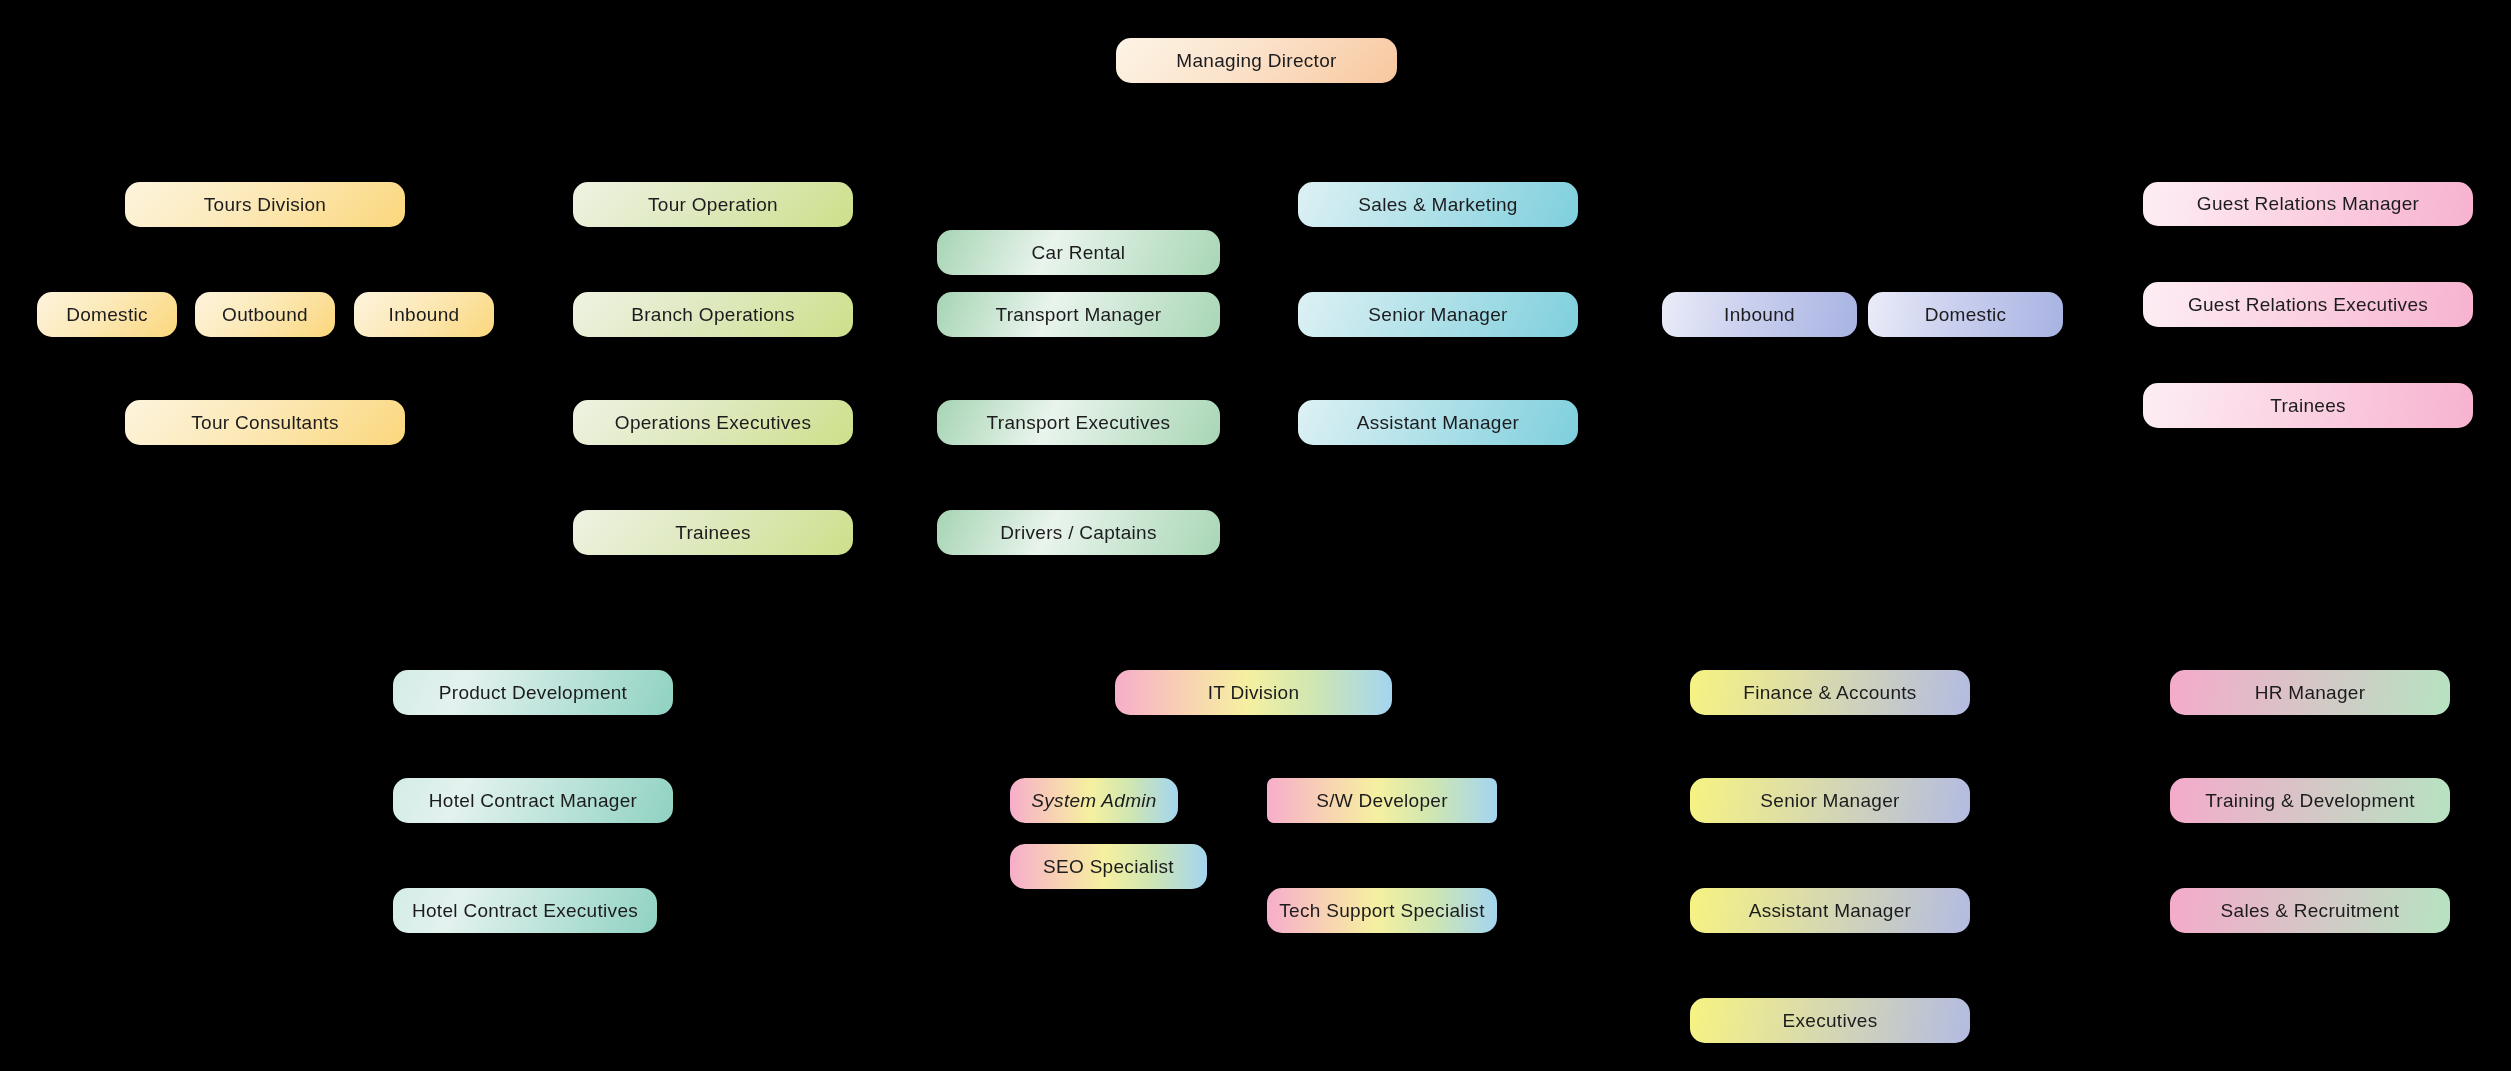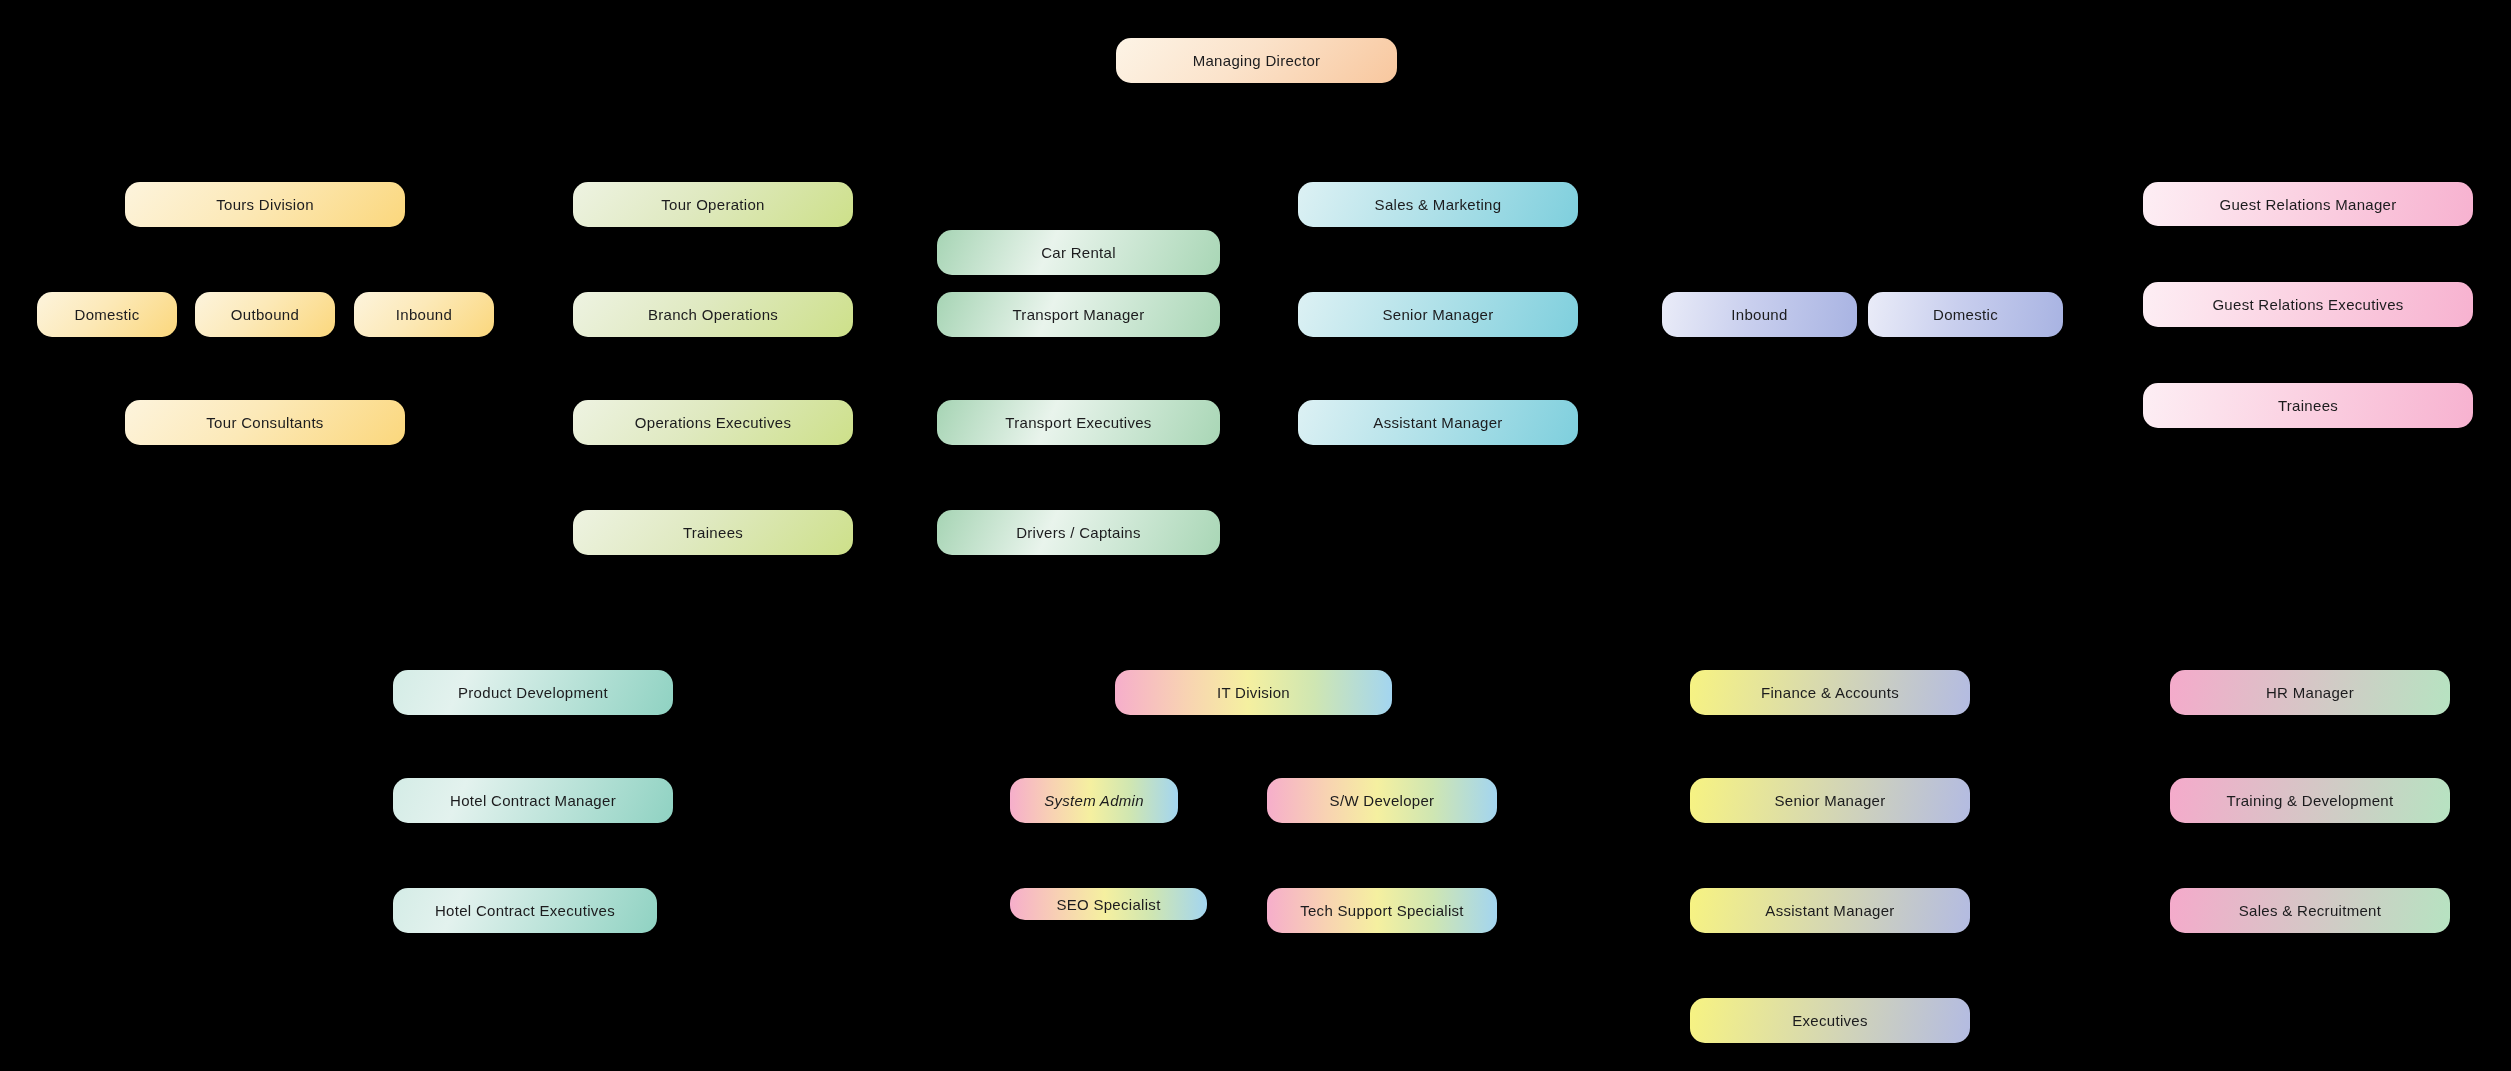--- a/index.html
+++ b/index.html
@@ -19,21 +19,21 @@
     width: 2511px;
     height: 1071px;
     background: #000000;
   }
   .node {
     position: absolute;
     display: flex;
     align-items: center;
     justify-content: center;
     border-radius: 15px;
-    font-size: 15px;
+    font-size: 19px;
     font-weight: 500;
     letter-spacing: 0.3px;
     color: #1c1c1e;
     white-space: nowrap;
     box-sizing: border-box;
     padding: 0 10px;
   }
 </style>
 </head>
 <body>
@@ -59,22 +59,22 @@
     <div class="node" style="left: 1662px; top: 292px; width: 195px; height: 45px; background: linear-gradient(100deg, rgb(234, 236, 248) 0%, rgb(201, 207, 238) 45%, rgb(168, 179, 226) 100%); color: rgb(28, 28, 30);">Inbound</div>
     <div class="node" style="left: 1868px; top: 292px; width: 195px; height: 45px; background: linear-gradient(100deg, rgb(234, 236, 248) 0%, rgb(201, 207, 238) 45%, rgb(168, 179, 226) 100%); color: rgb(28, 28, 30);">Domestic</div>
     <div class="node" style="left: 2143px; top: 182px; width: 330px; height: 44px; background: linear-gradient(100deg, rgb(253, 238, 244) 0%, rgb(251, 211, 227) 45%, rgb(247, 178, 208) 100%); color: rgb(28, 28, 30);">Guest Relations Manager</div>
     <div class="node" style="left: 2143px; top: 282px; width: 330px; height: 45px; background: linear-gradient(100deg, rgb(253, 238, 244) 0%, rgb(251, 211, 227) 45%, rgb(247, 178, 208) 100%); color: rgb(28, 28, 30);">Guest Relations Executives</div>
     <div class="node" style="left: 2143px; top: 383px; width: 330px; height: 45px; background: linear-gradient(100deg, rgb(253, 238, 244) 0%, rgb(251, 211, 227) 45%, rgb(247, 178, 208) 100%); color: rgb(28, 28, 30);">Trainees</div>
     <div class="node" style="left: 393px; top: 670px; width: 280px; height: 45px; background: linear-gradient(115deg, rgb(212, 236, 230) 0%, rgb(227, 242, 238) 25%, rgb(143, 210, 194) 100%); color: rgb(28, 28, 30);">Product Development</div>
     <div class="node" style="left: 393px; top: 778px; width: 280px; height: 45px; background: linear-gradient(115deg, rgb(212, 236, 230) 0%, rgb(227, 242, 238) 25%, rgb(143, 210, 194) 100%); color: rgb(28, 28, 30);">Hotel Contract Manager</div>
     <div class="node" style="left: 393px; top: 888px; width: 264px; height: 45px; background: linear-gradient(115deg, rgb(212, 236, 230) 0%, rgb(227, 242, 238) 25%, rgb(143, 210, 194) 100%); color: rgb(28, 28, 30);">Hotel Contract Executives</div>
     <div class="node" style="left: 1115px; top: 670px; width: 277px; height: 45px; background: linear-gradient(90deg, rgb(246, 174, 203) 0%, rgb(248, 211, 178) 26%, rgb(245, 240, 160) 48%, rgb(207, 230, 178) 72%, rgb(163, 213, 240) 100%); color: rgb(28, 28, 30);">IT Division</div>
     <div class="node" style="left: 1010px; top: 778px; width: 168px; height: 45px; background: linear-gradient(90deg, rgb(246, 174, 203) 0%, rgb(248, 211, 178) 26%, rgb(245, 240, 160) 48%, rgb(207, 230, 178) 72%, rgb(163, 213, 240) 100%); color: rgb(28, 28, 30); font-style: italic;">System Admin</div>
-    <div class="node" style="left: 1267px; top: 778px; width: 230px; height: 45px; background: linear-gradient(90deg, rgb(246, 174, 203) 0%, rgb(248, 211, 178) 26%, rgb(245, 240, 160) 48%, rgb(207, 230, 178) 72%, rgb(163, 213, 240) 100%); color: rgb(28, 28, 30);">S/W Developer</div>
-    <div class="node" style="left: 1010px; top: 888px; width: 197px; height: 32px; background: linear-gradient(90deg, rgb(246, 174, 203) 0%, rgb(248, 211, 178) 26%, rgb(245, 240, 160) 48%, rgb(207, 230, 178) 72%, rgb(163, 213, 240) 100%); color: rgb(28, 28, 30);">SEO Specialist</div>
+    <div class="node" style="left: 1267px; top: 778px; width: 230px; height: 45px; background: linear-gradient(90deg, rgb(246, 174, 203) 0%, rgb(248, 211, 178) 26%, rgb(245, 240, 160) 48%, rgb(207, 230, 178) 72%, rgb(163, 213, 240) 100%); color: rgb(28, 28, 30); border-radius: 7px;">S/W Developer</div>
+    <div class="node" style="left: 1010px; top: 844px; width: 197px; height: 45px; background: linear-gradient(90deg, rgb(246, 174, 203) 0%, rgb(248, 211, 178) 26%, rgb(245, 240, 160) 48%, rgb(207, 230, 178) 72%, rgb(163, 213, 240) 100%); color: rgb(28, 28, 30);">SEO Specialist</div>
     <div class="node" style="left: 1267px; top: 888px; width: 230px; height: 45px; background: linear-gradient(90deg, rgb(246, 174, 203) 0%, rgb(248, 211, 178) 26%, rgb(245, 240, 160) 48%, rgb(207, 230, 178) 72%, rgb(163, 213, 240) 100%); color: rgb(28, 28, 30);">Tech Support Specialist</div>
     <div class="node" style="left: 1690px; top: 670px; width: 280px; height: 45px; background: linear-gradient(100deg, rgb(247, 243, 130) 0%, rgb(179, 187, 226) 100%); color: rgb(28, 28, 30);">Finance &amp; Accounts</div>
     <div class="node" style="left: 1690px; top: 778px; width: 280px; height: 45px; background: linear-gradient(100deg, rgb(247, 243, 130) 0%, rgb(179, 187, 226) 100%); color: rgb(28, 28, 30);">Senior Manager</div>
     <div class="node" style="left: 1690px; top: 888px; width: 280px; height: 45px; background: linear-gradient(100deg, rgb(247, 243, 130) 0%, rgb(179, 187, 226) 100%); color: rgb(28, 28, 30);">Assistant Manager</div>
     <div class="node" style="left: 1690px; top: 998px; width: 280px; height: 45px; background: linear-gradient(100deg, rgb(247, 243, 130) 0%, rgb(179, 187, 226) 100%); color: rgb(28, 28, 30);">Executives</div>
     <div class="node" style="left: 2170px; top: 670px; width: 280px; height: 45px; background: linear-gradient(100deg, rgb(245, 170, 203) 0%, rgb(182, 227, 193) 100%); color: rgb(28, 28, 30);">HR Manager</div>
     <div class="node" style="left: 2170px; top: 778px; width: 280px; height: 45px; background: linear-gradient(100deg, rgb(245, 170, 203) 0%, rgb(182, 227, 193) 100%); color: rgb(28, 28, 30);">Training &amp; Development</div>
     <div class="node" style="left: 2170px; top: 888px; width: 280px; height: 45px; background: linear-gradient(100deg, rgb(245, 170, 203) 0%, rgb(182, 227, 193) 100%); color: rgb(28, 28, 30);">Sales &amp; Recruitment</div>
   </div>
 

